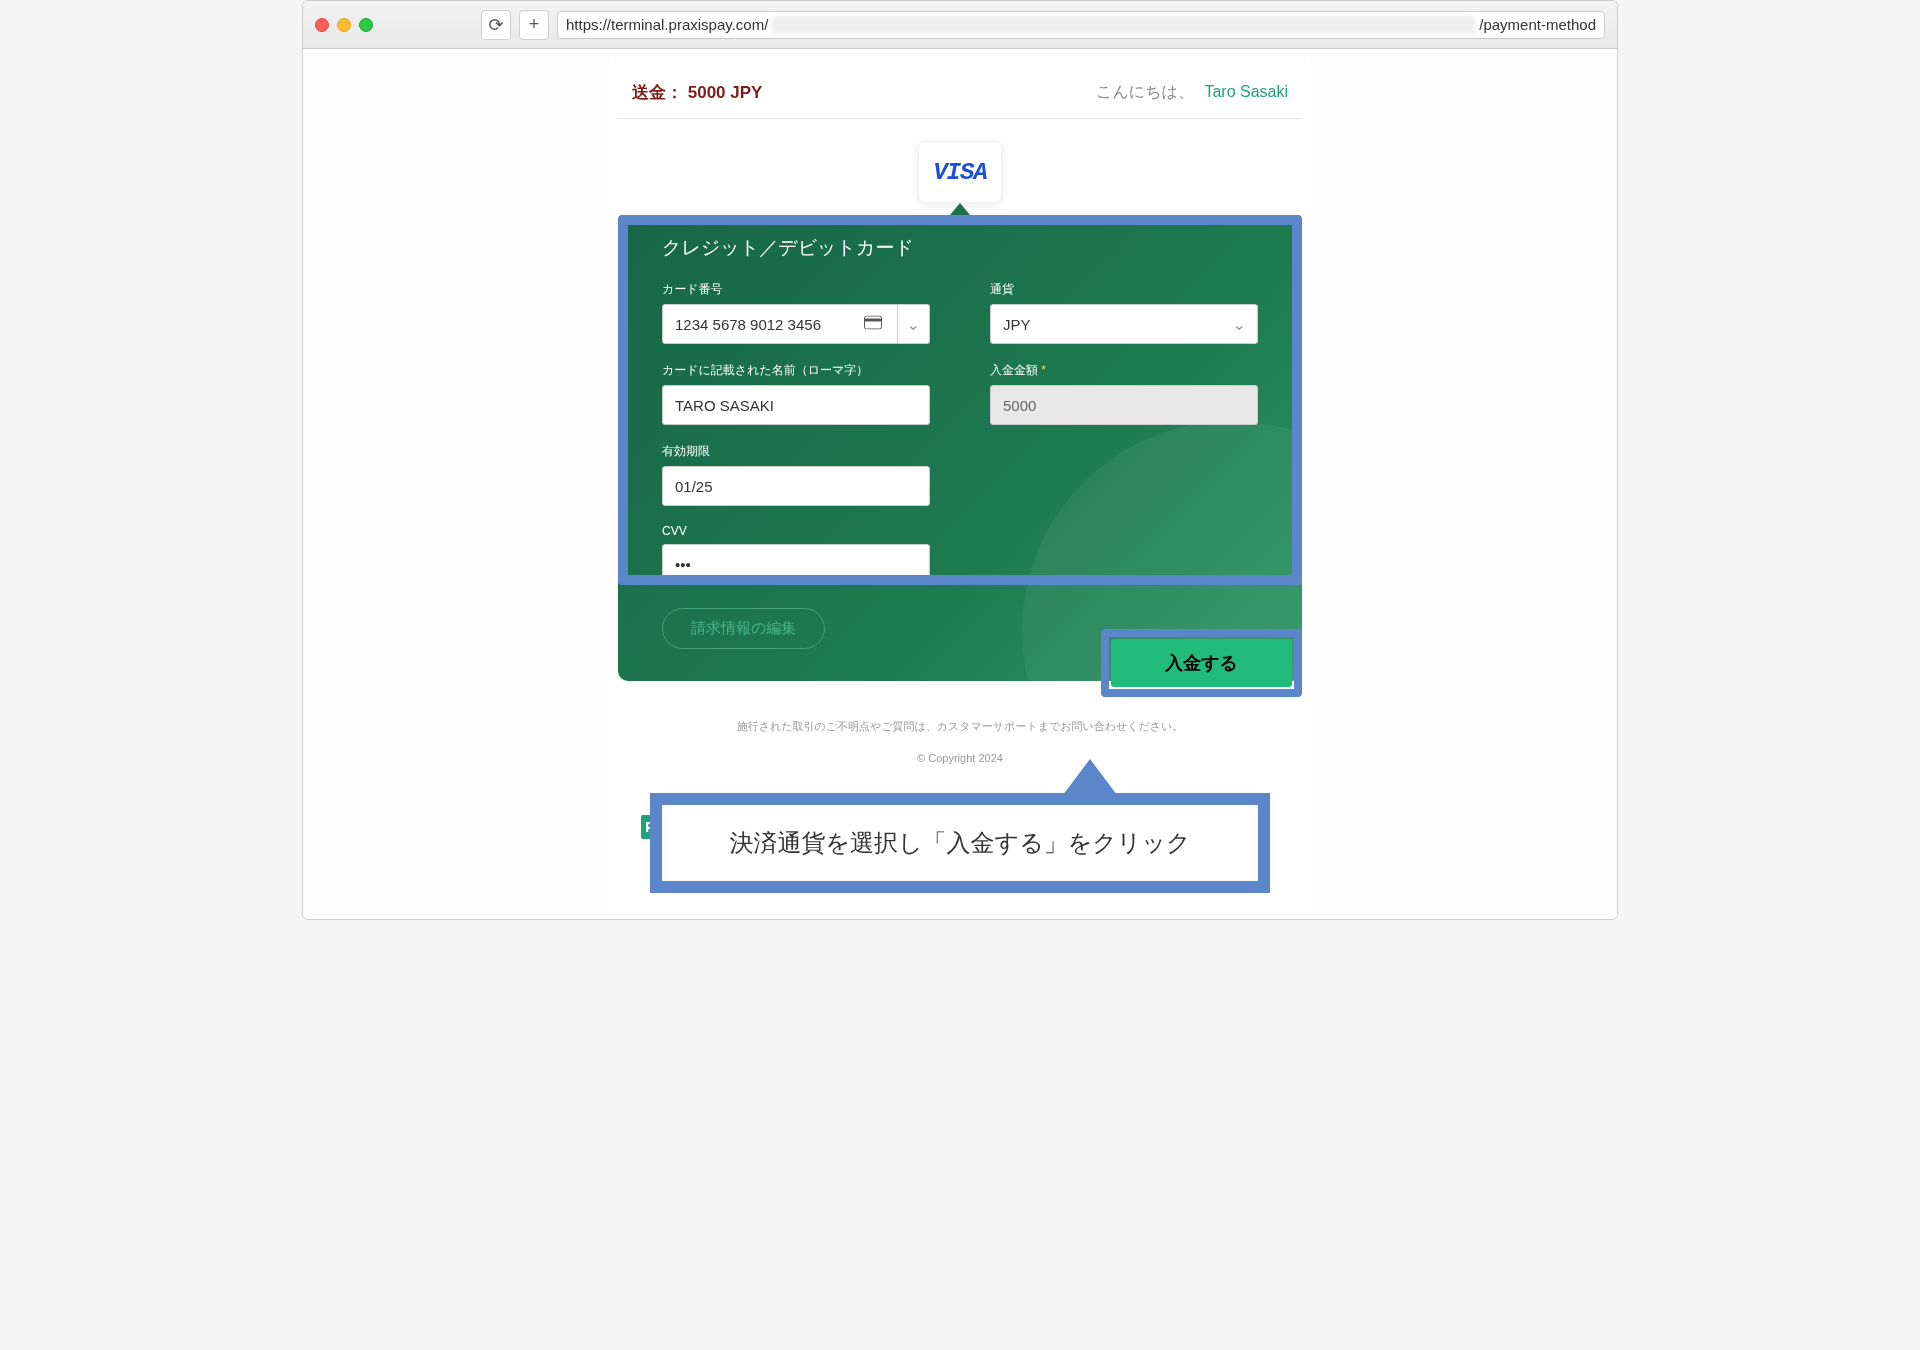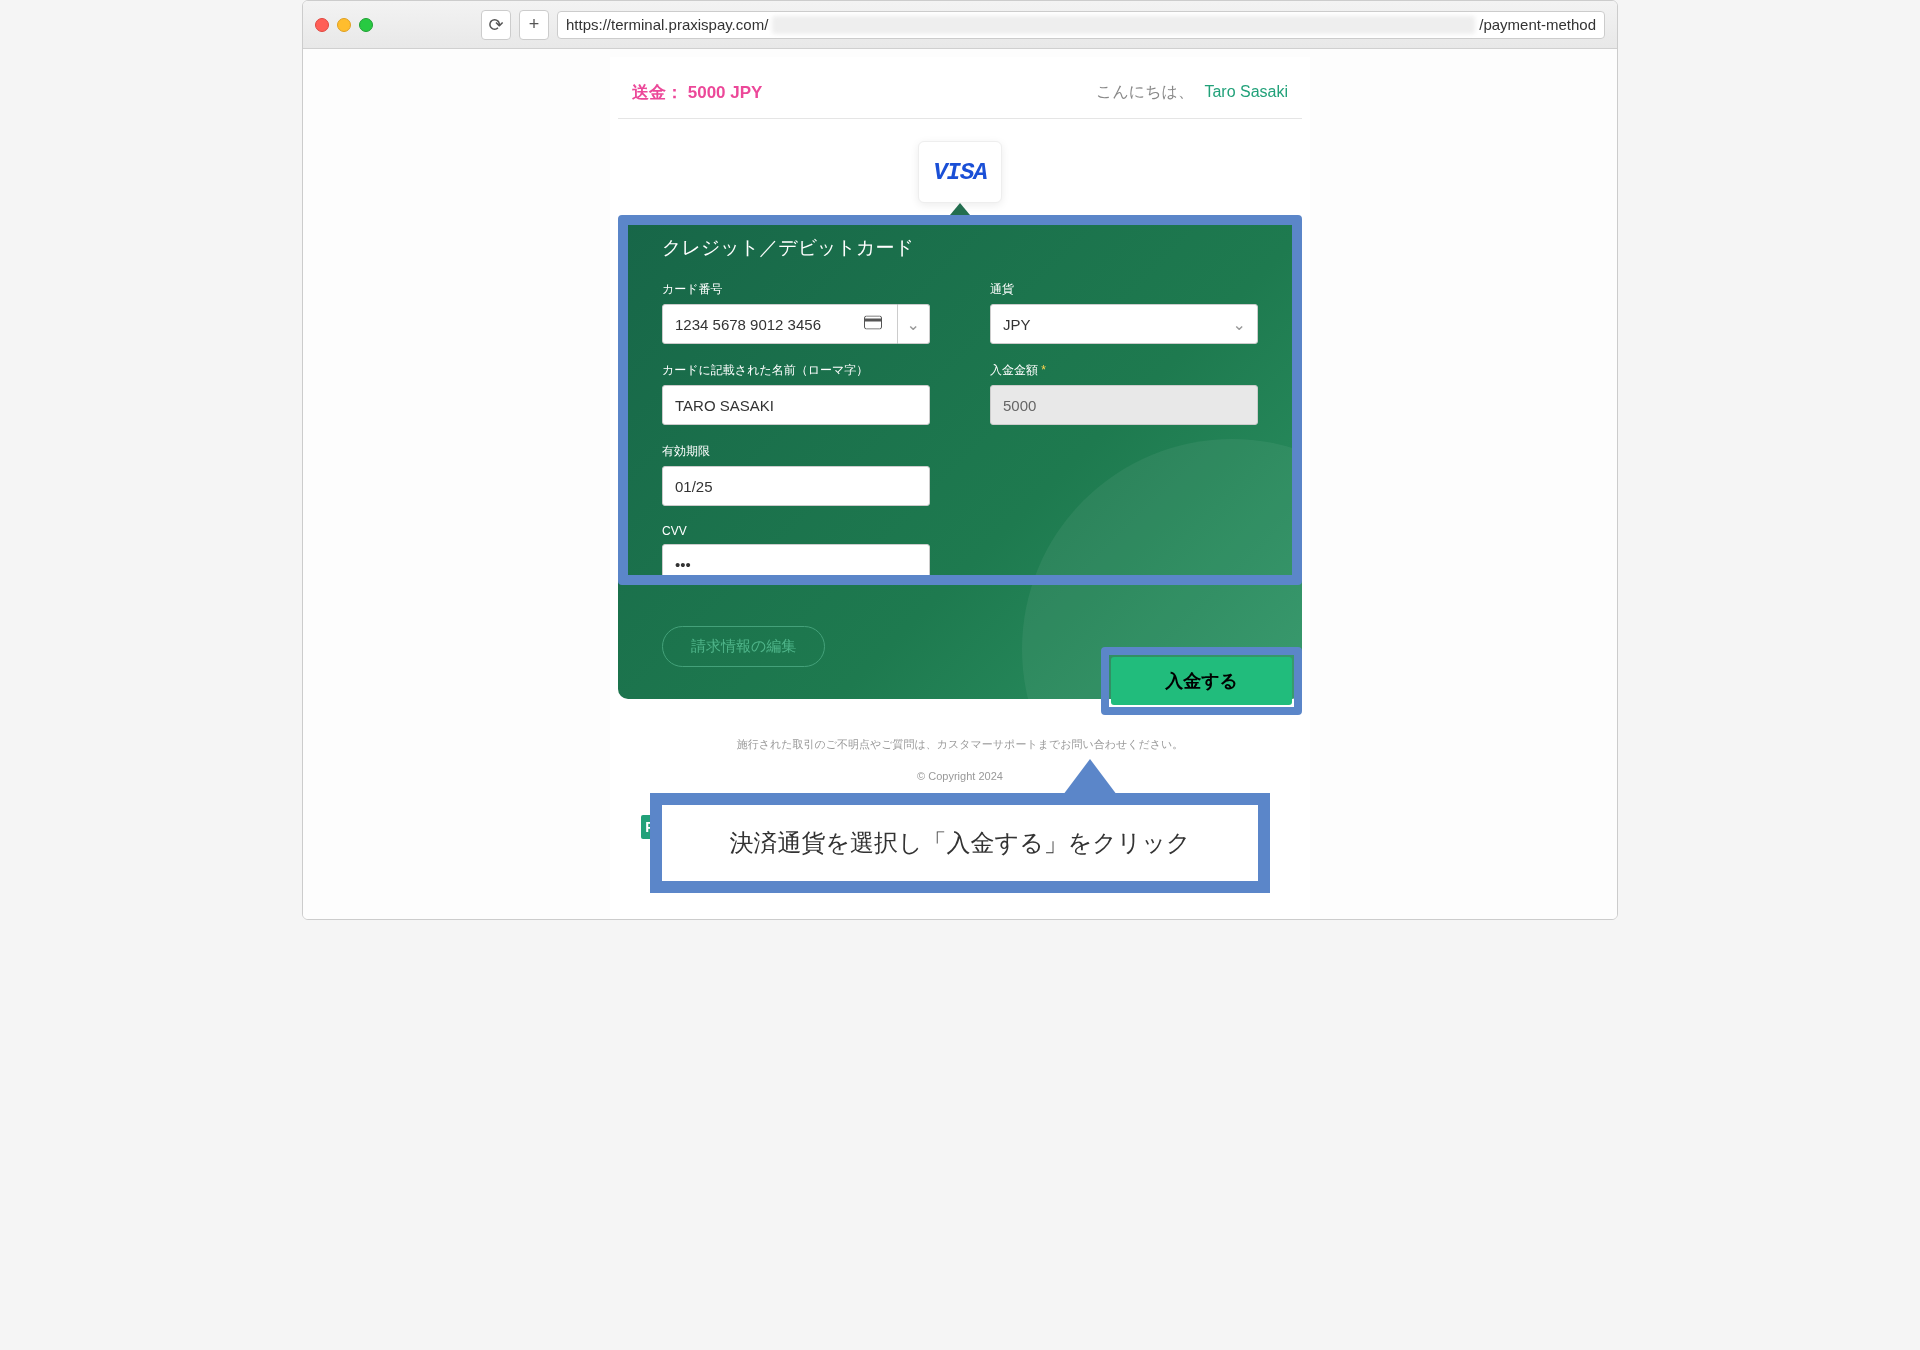--- a/index.html
+++ b/index.html
@@ -82,21 +82,21 @@
 }
 
 .header-row {
   display: flex;
   justify-content: space-between;
   align-items: center;
   padding: 0 14px 14px;
   border-bottom: 1px solid #e5e5e5;
 }
 
-.transfer-label { color: #ec4899; font-weight: 600; font-size: 17px; }
+.transfer-label { color: #7f1d1d; font-weight: 600; font-size: 17px; }
 .greeting { color: #888; font-size: 16px; }
 .user-name { color: #21a179; font-size: 16px; margin-left: 6px; }
 
 .card-logo-wrap { display: flex; justify-content: center; margin: 22px 0 0; position: relative; }
 .card-logo {
   width: 84px; height: 62px;
   background: #fff;
   border: 1px solid #eee;
   border-radius: 6px;
   box-shadow: 0 2px 8px rgba(0,0,0,0.08);
@@ -340,21 +340,21 @@
           </div>
 
           <div class="form-row">
             <div class="form-col">
               <label class="form-label">有効期限</label>
               <input class="input" value="01/25" style="">
             </div>
             <div class="form-col"></div>
           </div>
 
-          <div class="form-row" style="margin-bottom:18px">
+          <div class="form-row" style="margin-bottom:0">
             <div class="form-col">
               <label class="form-label">CVV</label>
               <input class="input" type="password" value="•••" style="">
             </div>
             <div class="form-col"></div>
           </div>
 
           <button class="billing-edit-btn">請求情報の編集</button>
         </div>
 

